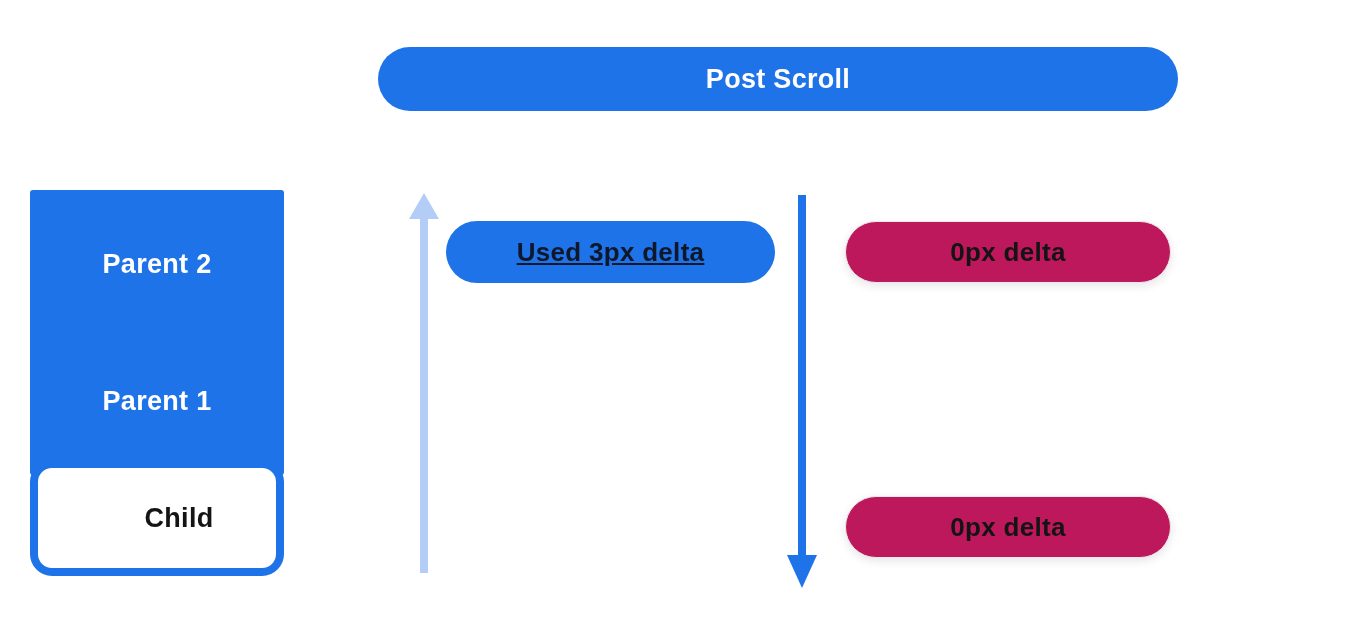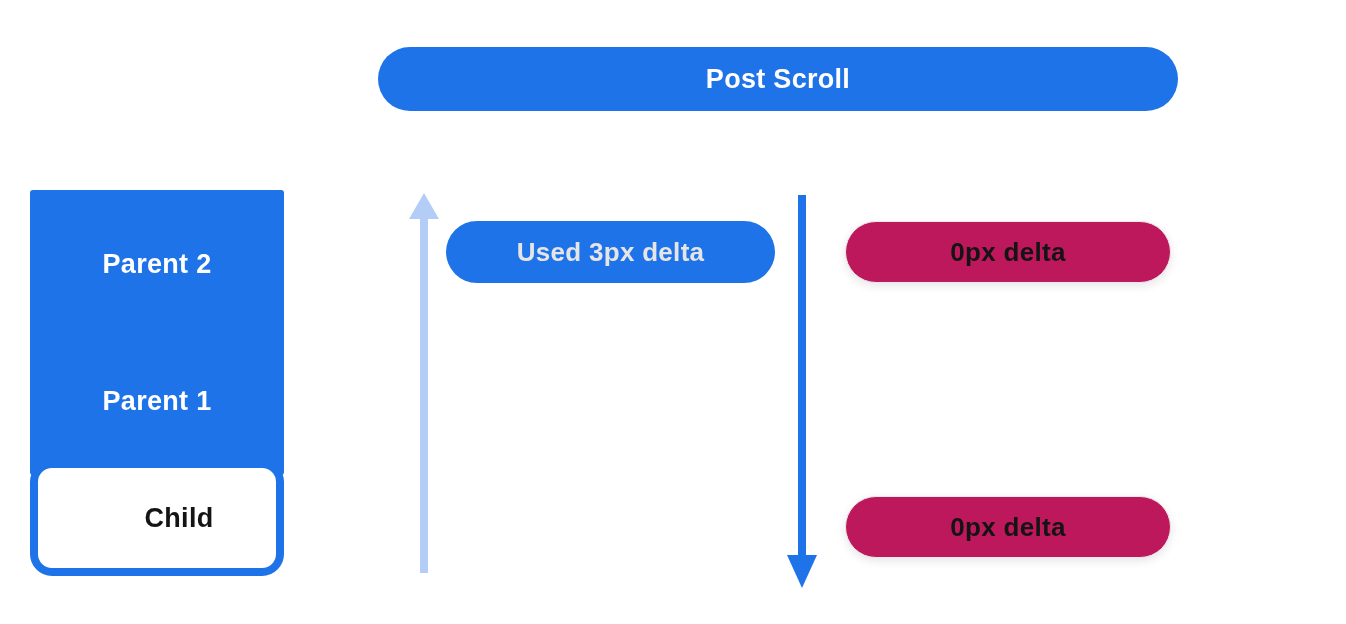--- a/index.html
+++ b/index.html
@@ -94,21 +94,22 @@
   .pill {
     position: absolute;
     height: 62px;
     border-radius: 31px;
     display: flex; align-items: center; justify-content: center;
     font-size: 26px; font-weight: bold;
     letter-spacing: 0.3px;
   }
   .pill.filled {
     background: var(--primary-blue);
-    color: #e5e5e5;
+    color: #0f172a;
+    text-decoration: underline;
   }
   .pill.outlined {
     background: #be185d;
     border: 1px solid var(--pill-border);
     box-shadow: 0 3px 10px rgba(0,0,0,0.10);
     color: var(--text-dark);
   }
   .pill-used    { left: 446px; top: 221px; width: 329px; }
   .pill-nodelta { left: 446px; top: 360px; width: 329px; }
   .pill-zero-top    { left: 845px; top: 221px; width: 326px; }

